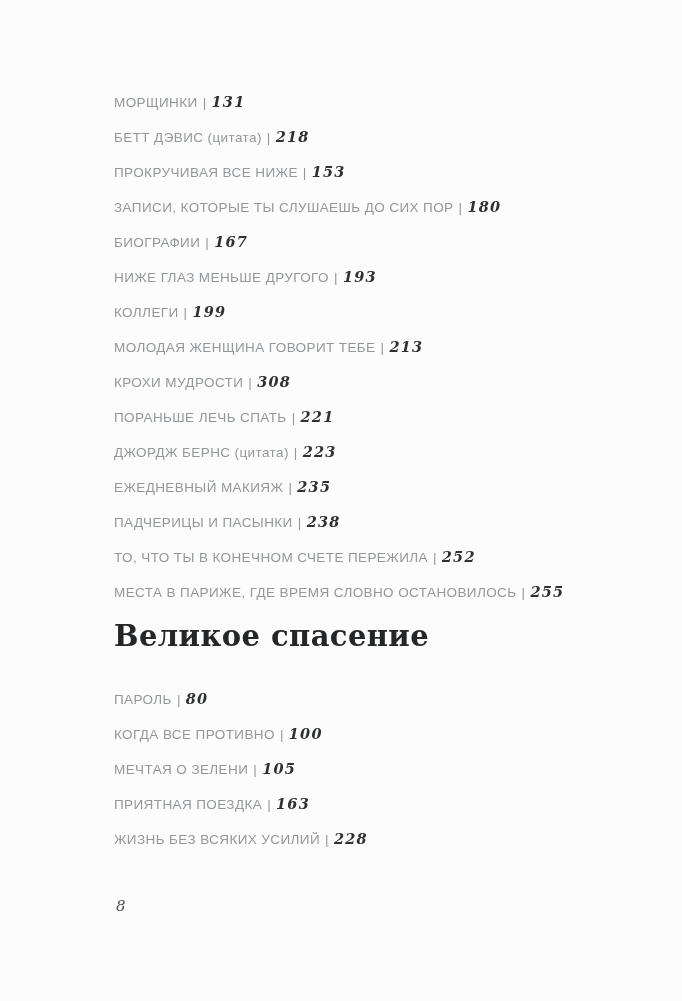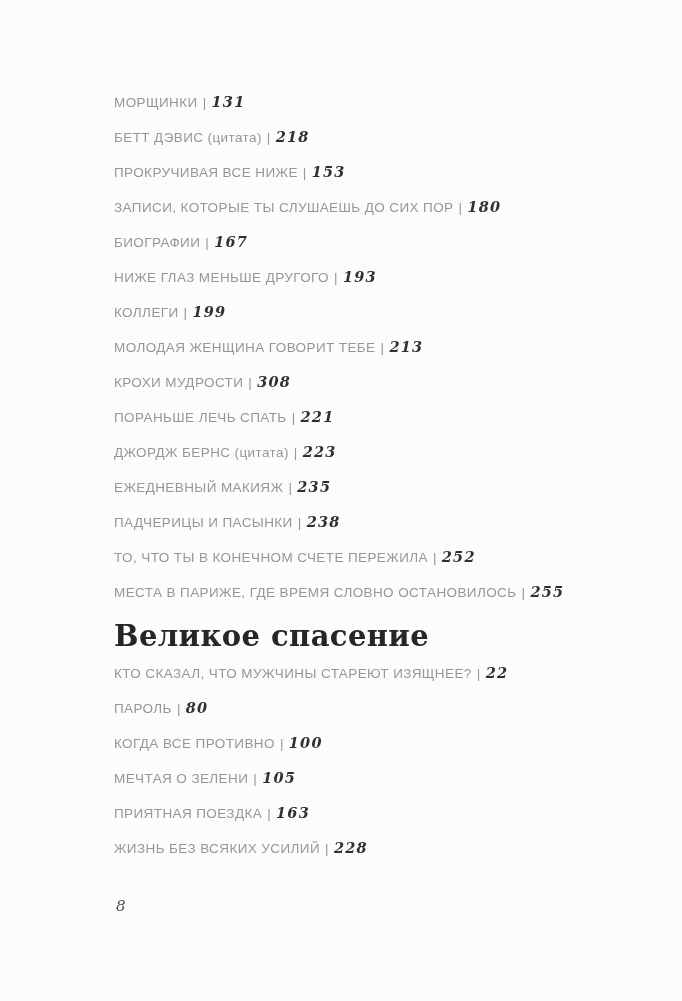--- a/index.html
+++ b/index.html
@@ -29,21 +29,21 @@
     margin: 0;
     padding: 0;
   }
   .section-heading {
     font-family: "DejaVu Serif", "Liberation Serif", serif;
     font-weight: 700;
     font-size: 29px;
     line-height: 34px;
     letter-spacing: 0.4px;
     color: var(--heading-ink, #242628);
-    margin: 14px 0 8px 0;
+    margin: 14px 0 34px 0;
     padding: 0;
   }
   .toc-list {
     list-style: none;
     margin: 0;
     padding: 0;
   }
   .toc-item {
     font-size: 13.5px;
     line-height: 24px;
@@ -147,23 +147,20 @@
 
   <li class="toc-item">
     <span class="toc-title">МЕСТА В ПАРИЖЕ, ГДЕ ВРЕМЯ СЛОВНО ОСТАНОВИЛОСЬ</span><span class="toc-sep">|</span><span class="toc-page">255</span>
   </li>
 </ul>
   </section>
 
   <section class="toc-section">
     <h2 class="section-heading">Великое спасение</h2>
     <ul class="toc-list">
-  <li class="toc-item">
-    <span class="toc-title">КТО СКАЗАЛ, ЧТО МУЖЧИНЫ СТАРЕЮТ ИЗЯЩНЕЕ?</span><span class="toc-sep">|</span><span class="toc-page">22</span>
-  </li>
 
   <li class="toc-item">
     <span class="toc-title">ПАРОЛЬ</span><span class="toc-sep">|</span><span class="toc-page">80</span>
   </li>
 
   <li class="toc-item">
     <span class="toc-title">КОГДА ВСЕ ПРОТИВНО</span><span class="toc-sep">|</span><span class="toc-page">100</span>
   </li>
 
   <li class="toc-item">

